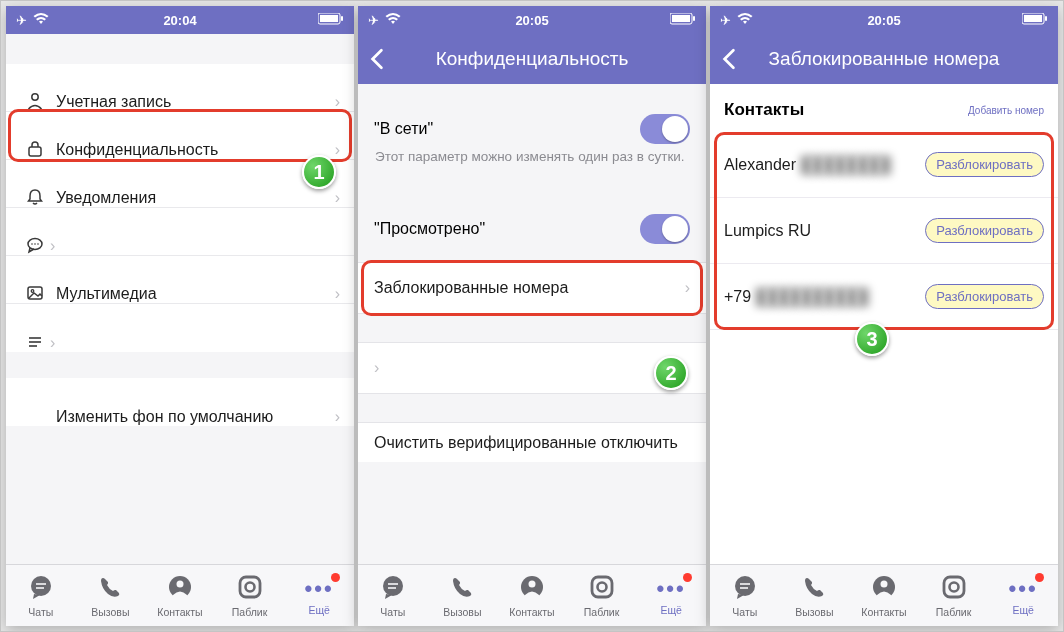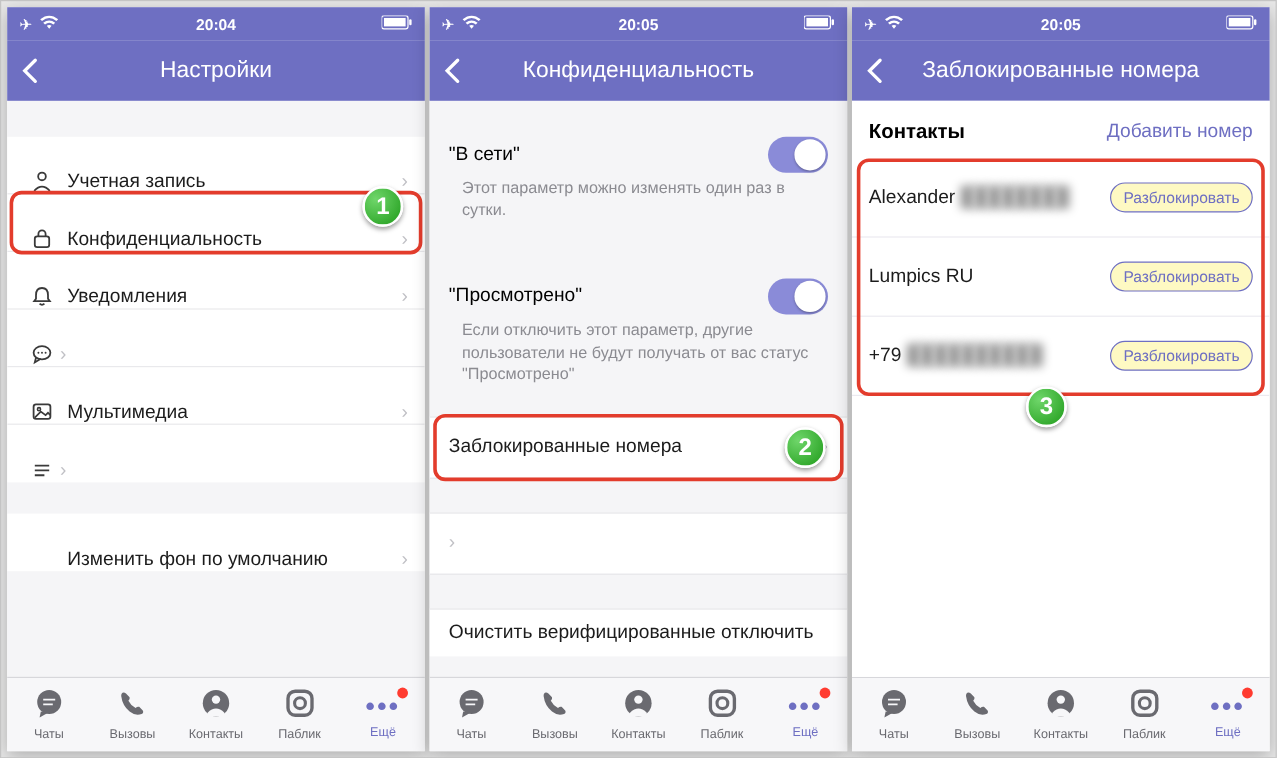--- a/index.html
+++ b/index.html
@@ -39,37 +39,37 @@
   .srow {
     height: 48px; display: flex; align-items: flex-end;
     padding: 0 14px; border-bottom: 1px solid #e9e9ec;
     position: relative;
   }
   .srow:last-child { border-bottom: none; }
   .srow .icon-slot { width: 30px; display:flex; align-items:center; justify-content:center; color:#4a4a4a;}
   .srow .lbl { flex:1; font-size: 16px; color:#1c1c1c; padding-left:6px;}
   .chev { color:#c0c0c5; }
   .srow.indent .lbl { padding-left: 36px; }
-  .block-desc { font-size: 13.5px; color:#8b8b91; line-height: 1.35; padding: 0 16px 12px 27px;}
+  .block-desc { font-size: 13.5px; color:#8b8b91; line-height: 1.35; padding: 0 16px 12px 17px;}
   .block-row { height: 52px; display:flex; align-items:center; padding:0 16px; background:#fff; font-size:16px; color:#1c1c1c; border-top:1px solid #e4e4e8; border-bottom:1px solid #e4e4e8; position:relative;}
   .switch {
     width: 50px; height: 30px; border-radius: 15px; background:#8a8bd8;
     position: relative;
   }
   .switch::after {
     content:''; position:absolute; right:2px; top:2px; width:26px; height:26px;
     border-radius:50%; background:#fff; box-shadow:0 1px 2px rgba(0,0,0,0.3);
   }
   .toggle-row { display:flex; align-items:center; justify-content:space-between; padding: 14px 16px 4px 16px; }
   .toggle-row .tlbl { font-size:16px; }
 
   
   .s3-header { display:flex; align-items:center; justify-content:space-between; padding: 16px 14px 12px 14px; }
   .s3-header .lefth { font-size:17px; font-weight:700; }
-  .s3-header .righth { font-size:16px; color:#6e6fc2; }
+  .s3-header .righth { font-size:10px; color:#6e6fc2; }
   .contact-row {
     height: 66px; display:flex; align-items:center; justify-content:space-between;
     padding: 0 14px; border-bottom:1px solid #eceaf0;
   }
   .contact-name { font-size:16px; color:#1c1c1c; }
   .blur { color:transparent; text-shadow: 0 0 8px #9a9a9a; }
   .pill-btn {
     border:1.5px solid #6e6fc2; color:#6e6fc2; background:#fef9c3;
     border-radius: 14px; padding: 4px 10px; font-size:13px;
   }
@@ -117,28 +117,20 @@
     <div class="status-right">
       <span>
         <svg width="26" height="12" viewBox="0 0 26 12">
             <rect x="0" y="0" width="22" height="11" rx="2" fill="none" stroke="#fff" stroke-width="1"></rect>
             <rect x="2" y="2" width="18" height="7" fill="#fff"></rect>
             <rect x="23" y="3" width="2" height="5" rx="1" fill="#fff"></rect>
           </svg>
       </span>
     </div>
   </div>
-  <div class="nav-bar">
-    <div class="back-btn">
-      <svg width="18" height="22" viewBox="0 0 12 20">
-          <path d="M10 2 L2 10 L10 18" stroke="#fff" stroke-width="2.5" fill="none" stroke-linecap="round"></path>
-        </svg>
-    </div>
-    <span>Настройки</span>
-  </div>
 
   <div class="content">
     <div class="settings-group">
       <div class="srow">
         <span class="icon-slot">
           <svg width="20" height="20" viewBox="0 0 20 20">
               <circle cx="10" cy="6" r="3.2" fill="none" stroke="#3a3a3a" stroke-width="1.5"></circle>
               <path d="M3.5 18 Q10 11 16.5 18" fill="none" stroke="#3a3a3a" stroke-width="1.5"></path>
             </svg>
         </span>
@@ -278,21 +270,20 @@
     <div class="toggle-row" style="margin-top:16px;">
       <span class="tlbl">"В сети"</span>
       <div class="switch"></div>
     </div>
     <div class="block-desc">Этот параметр можно изменять один раз в сутки.</div>
 
     <div class="toggle-row" style="margin-top:22px;">
       <span class="tlbl">"Просмотрено"</span>
       <div class="switch"></div>
     </div>
-    <div class="block-desc">Если отключить этот параметр, другие пользователи не будут получать от вас статус "Просмотрено"</div>
 
     <div style="height:14px;"></div>
     <div class="block-row" style="position:relative;">
       <span style="flex:1;">Заблокированные номера</span>
       <span class="chev">›</span>
       <div class="callout" style="left:3px; right:3px; top:-3px; bottom:-3px;"></div>
     </div>
 
     <div style="height:28px;"></div>
     <div class="block-row">

